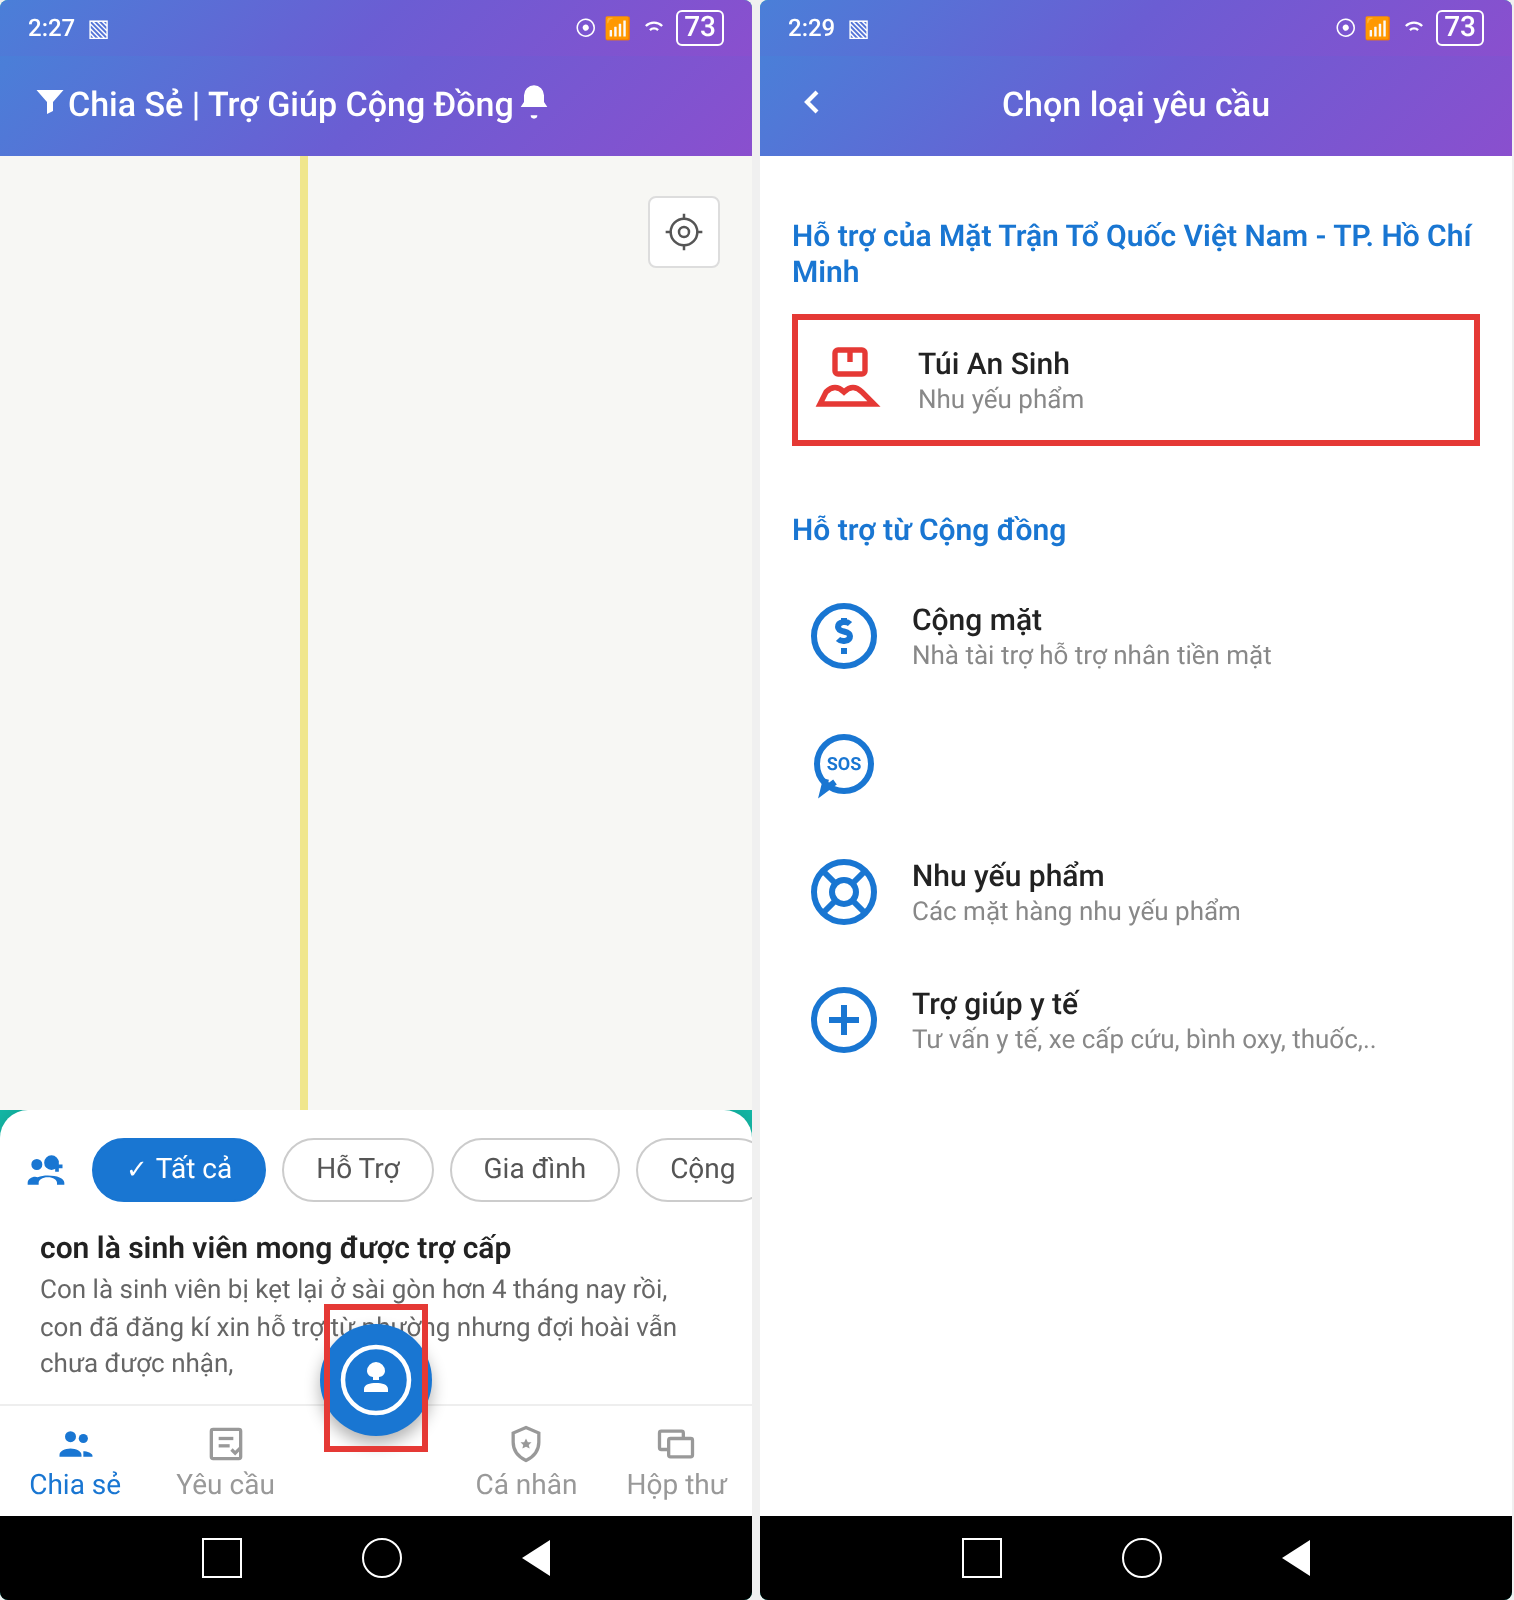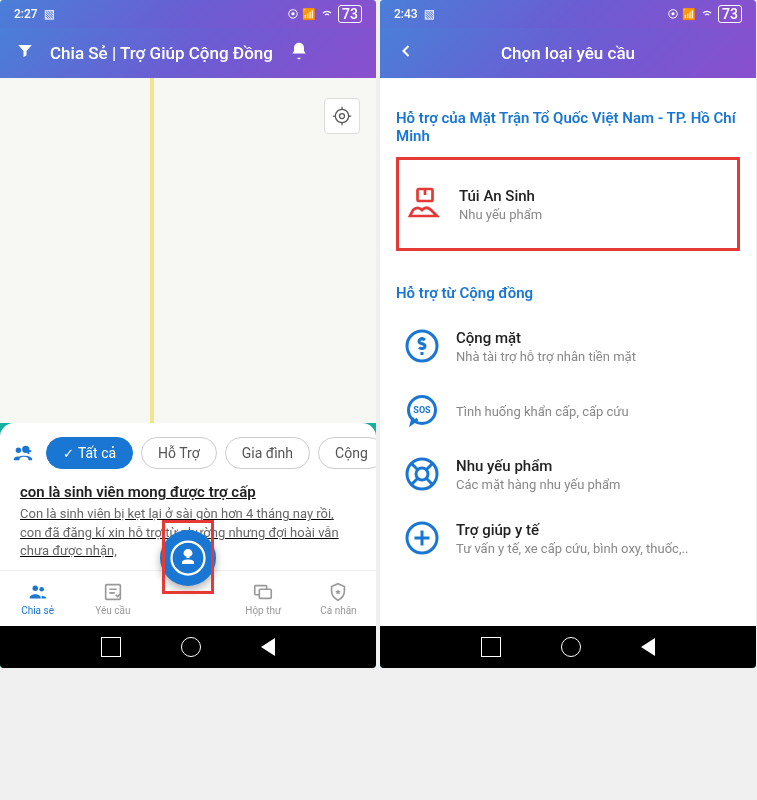--- a/index.html
+++ b/index.html
@@ -1,49 +1,49 @@
 <!DOCTYPE html>
 <html><head>
 <meta charset="utf-8">
 <style>
 * { margin: 0; padding: 0; box-sizing: border-box; font-family: -apple-system, BlinkMacSystemFont, 'Segoe UI', Roboto, sans-serif; }
 body { background: #f0f0f0; display: flex; gap: 4px; padding: 0; width: 757px; height: 800px; }
-.phone { width: 376px; height: 668px; background: #14b8a6; display: flex; flex-direction: column; position: relative; border-radius: 4px; overflow: hidden; }
+.phone { width: 376px; height: 800px; background: #14b8a6; display: flex; flex-direction: column; position: relative; border-radius: 4px; overflow: hidden; }
 .status-bar { height: 28px; background: linear-gradient(135deg, #4a7fd8, #6b5dd3, #8a4fce); color: #fff; display: flex; align-items: center; justify-content: space-between; padding: 0 14px; font-size: 12px; font-weight: 500; }
 .status-left { display: flex; align-items: center; gap: 6px; }
 .status-right { display: flex; align-items: center; gap: 4px; font-size: 11px; }
-.header-bar { height: 50px; background: linear-gradient(135deg, #4a7fd8, #6b5dd3, #8a4fce); color: #fff; display: flex; align-items: center; padding: 0 16px; gap: 16px; }
+.header-bar { height: 50px; background: linear-gradient(135deg, #4a7fd8, #6b5dd3, #8a4fce); color: #fff; display: flex; align-items: center; padding: 0 16px; }
 .header-title { font-size: 17px; font-weight: 500; flex: 1; text-align: center; }
 .header-title-left { font-size: 17px; font-weight: 500; }
 .content-map { flex: 1; background: #f7f7f4; position: relative; overflow: hidden; }
 .map-road { position: absolute; left: 40%; top: 0; bottom: 0; width: 4px; background: #f0e68c; }
 .locate-btn { position: absolute; top: 20px; right: 16px; width: 36px; height: 36px; background: #fff; border: 1px solid #ddd; border-radius: 4px; display: flex; align-items: center; justify-content: center; }
 .bottom-sheet { background: #fff; border-radius: 14px 14px 0 0; padding: 14px 0 0; box-shadow: 0 -2px 8px rgba(0,0,0,0.1); }
 .chips-row { display: flex; gap: 8px; padding: 0 12px 14px; align-items: center; overflow: hidden; }
 .add-people { color: #1976d2; font-size: 18px; font-weight: bold; margin-right: 4px; display: flex; align-items: center; }
 .chip { padding: 7px 16px; border-radius: 18px; border: 1px solid #ccc; font-size: 14px; white-space: nowrap; color: #555; }
 .chip.active { background: #1976d2; color: #fff; border-color: #1976d2; display: flex; align-items: center; gap: 4px; }
-.post { padding: 0 20px 10px; text-decoration: underline; }
+.post { padding: 0 20px 10px; }
 .post-title { font-size: 15px; font-weight: 600; color: #222; margin-bottom: 4px; }
 .post-body { font-size: 13px; color: #666; line-height: 1.4; }
 .fab { position: absolute; bottom: 82px; left: 50%; transform: translateX(-50%); width: 56px; height: 56px; background: #1976d2; border-radius: 50%; display: flex; align-items: center; justify-content: center; color: #fff; box-shadow: 0 4px 8px rgba(0,0,0,0.3); z-index: 10; }
 .fab-highlight { position: absolute; bottom: 74px; left: 50%; transform: translateX(-50%); width: 52px; height: 74px; border: 3px solid #e53935; z-index: 11; pointer-events: none; }
 .bottom-nav { height: 56px; background: #fff; border-top: 1px solid #eee; display: flex; justify-content: space-around; align-items: center; }
-.nav-item { display: flex; flex-direction: column; align-items: center; gap: 2px; font-size: 10px; color: #999; flex: 1; }
+.nav-item { display: flex; flex-direction: column; align-items: center; gap: 2px; font-size: 14px; color: #999; flex: 1; }
 .nav-item.active { color: #1976d2; }
 .nav-icon { width: 22px; height: 22px; display: flex; align-items: center; justify-content: center; }
 .android-nav { height: 42px; background: #000; display: flex; justify-content: center; align-items: center; gap: 60px; }
 .android-btn { width: 20px; height: 20px; border: 1.5px solid #fff; }
 .android-btn.circle { border-radius: 50%; }
 .android-btn.tri { width: 0; height: 0; border: none; border-top: 9px solid transparent; border-bottom: 9px solid transparent; border-right: 14px solid #fff; background: transparent; }
 
 .content-list { flex: 1; background: #fff; padding: 14px 16px; overflow-y: auto; }
 .section-header { color: #1976d2; font-size: 15px; font-weight: 600; margin-bottom: 12px; margin-top: 17px; }
 .list-item { display: flex; align-items: center; gap: 14px; padding: 12px 6px; }
-.list-item.highlighted { border: 3px solid #e53935; padding: 24px 6px; }
+.list-item.highlighted { border: 3px solid #e53935; padding: 10px 6px; }
 .item-icon { width: 40px; height: 40px; display: flex; align-items: center; justify-content: center; flex-shrink: 0; }
 .item-icon.red { color: #e53935; }
 .item-icon.blue { color: #1976d2; text-align: right; }
 .item-text { flex: 1; }
 .item-title { font-size: 15px; font-weight: 500; color: #222; }
 .item-sub { font-size: 13px; color: #888; margin-top: 2px; }
 .section-gap { height: 16px; }
 .checkmark { font-size: 13px; }
 .battery-box { display: inline-flex; align-items: center; border: 1px solid #fff; border-radius: 3px; padding: 0 3px; font-size: 14px; }
 </style>
@@ -142,47 +142,47 @@
       </span>
       <span>Yêu cầu</span>
     </div>
     <div class="nav-item" style="opacity:0">
         <span class="nav-icon"></span>
         <span>.</span>
       </div>
     <div class="nav-item">
       <span class="nav-icon">
         <svg width="22" height="22" viewBox="0 0 24 24" fill="none" stroke="#999" stroke-width="1.8">
+            <path d="M12 3l7 3v5c0 5-3 8-7 10-4-2-7-5-7-10V6l7-3z"></path>
+            <path d="M12 9l1 2h2l-1.5 1.5.5 2-2-1-2 1 .5-2L9 11h2z" fill="#999" stroke="none"></path>
+          </svg>
+      </span>
+      <span>Cá nhân</span>
+    </div>
+    <div class="nav-item">
+      <span class="nav-icon">
+        <svg width="22" height="22" viewBox="0 0 24 24" fill="none" stroke="#999" stroke-width="1.8">
             <rect x="3" y="5" width="13" height="10" rx="1"></rect>
             <rect x="8" y="9" width="13" height="10" rx="1" fill="#fff"></rect>
           </svg>
       </span>
       <span>Hộp thư</span>
-    </div>
-    <div class="nav-item">
-      <span class="nav-icon">
-        <svg width="22" height="22" viewBox="0 0 24 24" fill="none" stroke="#999" stroke-width="1.8">
-            <path d="M12 3l7 3v5c0 5-3 8-7 10-4-2-7-5-7-10V6l7-3z"></path>
-            <path d="M12 9l1 2h2l-1.5 1.5.5 2-2-1-2 1 .5-2L9 11h2z" fill="#999" stroke="none"></path>
-          </svg>
-      </span>
-      <span>Cá nhân</span>
     </div>
   </div>
   <div class="android-nav">
     <div class="android-btn"></div>
     <div class="android-btn circle"></div>
     <div class="android-btn tri"></div>
   </div>
 </div>
 
 <div class="phone">
   <div class="status-bar">
     <div class="status-left">
-      <span>2:43</span>
+      <span>2:29</span>
       <span>▧</span>
     </div>
     <div class="status-right">
       <span>⦿</span>
       <span>📶</span>
       <span>
         <svg width="14" height="14" viewBox="0 0 24 24" fill="none" stroke="#fff" stroke-width="2">
             <path d="M5 12a10 10 0 0 1 14 0M8.5 15.5a5 5 0 0 1 7 0M12 19h.01"></path>
           </svg>
       </span>
@@ -229,21 +229,20 @@
     </div>
     <div class="list-item">
       <span class="item-icon blue">
         <svg width="36" height="36" viewBox="0 0 24 24" fill="none" stroke="#1976d2" stroke-width="2">
             <circle cx="12" cy="12" r="9"></circle>
             <path d="M9 18l-4 3 1-4"></path>
             <text x="12" y="14" font-size="6" text-anchor="middle" fill="#1976d2" stroke="none" font-weight="bold">SOS</text>
           </svg>
       </span>
       <div class="item-text">
-        <div class="item-sub">Tình huống khẩn cấp, cấp cứu</div>
       </div>
     </div>
     <div class="list-item">
       <span class="item-icon blue">
         <svg width="36" height="36" viewBox="0 0 24 24" fill="none" stroke="#1976d2" stroke-width="2">
             <circle cx="12" cy="12" r="10"></circle>
             <circle cx="12" cy="12" r="4"></circle>
             <line x1="5" y1="5" x2="9" y2="9"></line>
             <line x1="15" y1="9" x2="19" y2="5"></line>
             <line x1="15" y1="15" x2="19" y2="19"></line>

